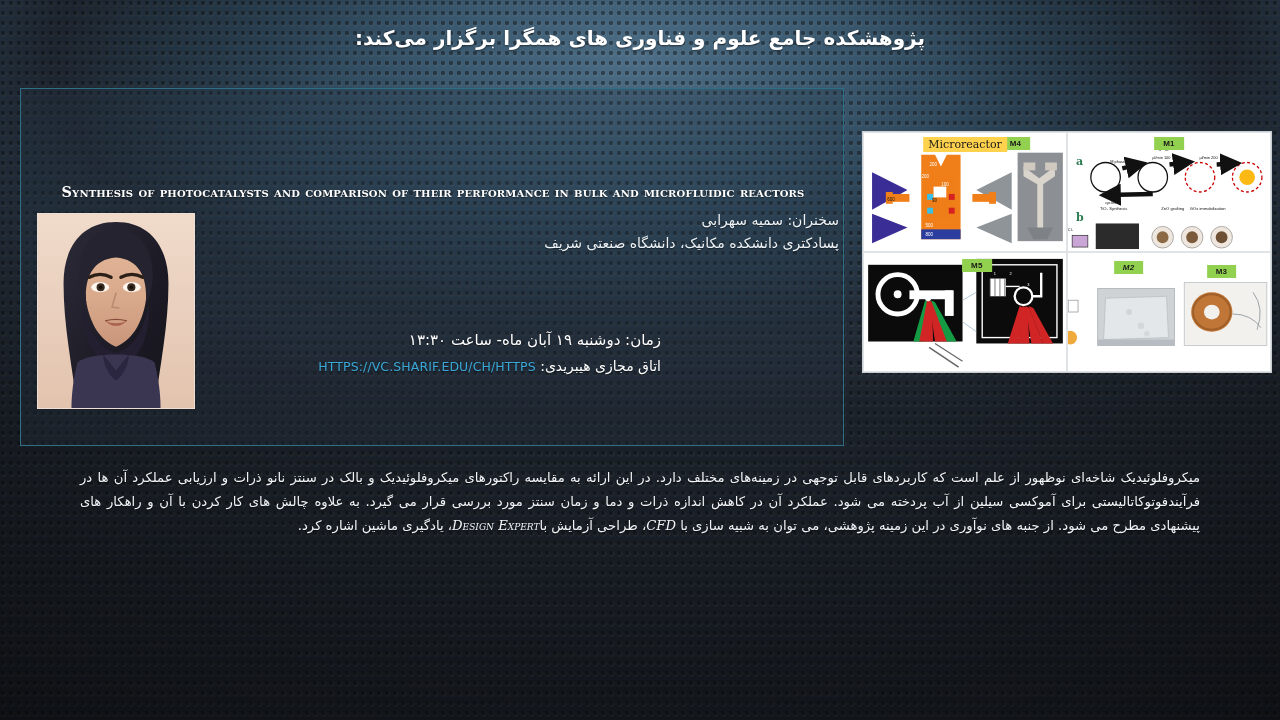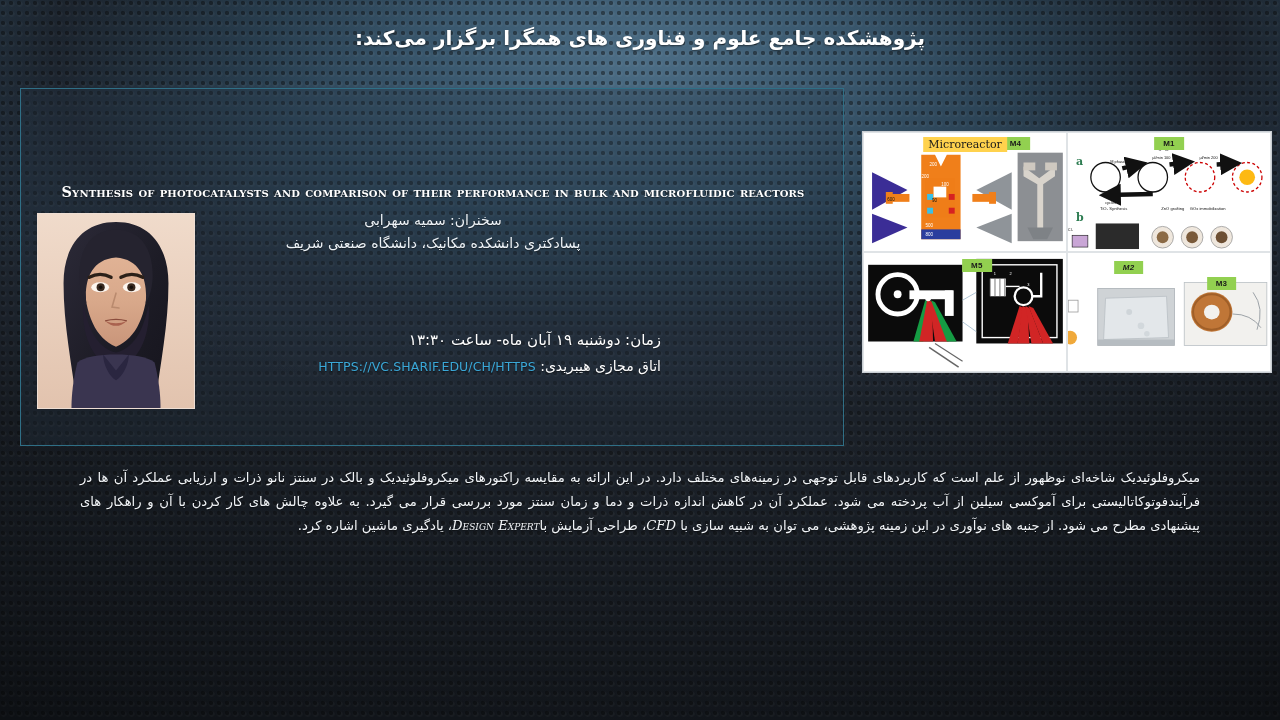--- a/index.html
+++ b/index.html
@@ -117,21 +117,21 @@
     font-size: 14px;
     color: #ffffff;
     text-shadow: 0 1px 1px rgba(0,0,0,0.5);
   }
 
   .speaker-block {
     position: absolute;
     top: 120px;
     left: 6px;
     width: 812px;
-    text-align: center;
+    text-align: right;
     direction: rtl;
   }
 
   .speaker-name,
   .speaker-affil {
     font-family: "DejaVu Sans", "Liberation Sans", sans-serif;
     font-size: 14px;
     line-height: 1.65;
     color: #eef3f7;
     text-shadow: 0 1px 1px rgba(0,0,0,0.45);
@@ -221,21 +221,21 @@
     font-size: 8px;
     font-weight: bold;
     padding: 2px 9px;
     letter-spacing: 0.3px;
     direction: ltr;
   }
 
   .badge-m1 { top: 4px; left: 50%; transform: translateX(-50%); }
   .badge-m4 { top: 4px; left: 75%; transform: translateX(-50%); }
   .badge-m2 { top: 8px; left: 30%; transform: translateX(-50%); font-style: italic; }
-  .badge-m3 { top: 24px; left: 76%; transform: translateX(-50%); }
+  .badge-m3 { top: 12px; left: 76%; transform: translateX(-50%); }
   .badge-m5 { top: 6px; left: 48%; transform: translateX(-50%); margin-left: 16px; }
 
   .fig-title-chip {
     position: absolute;
     top: 4px;
     left: 50%;
     transform: translateX(-50%);
     z-index: 4;
     background: #ffd24d;
     color: #1a1a1a;

